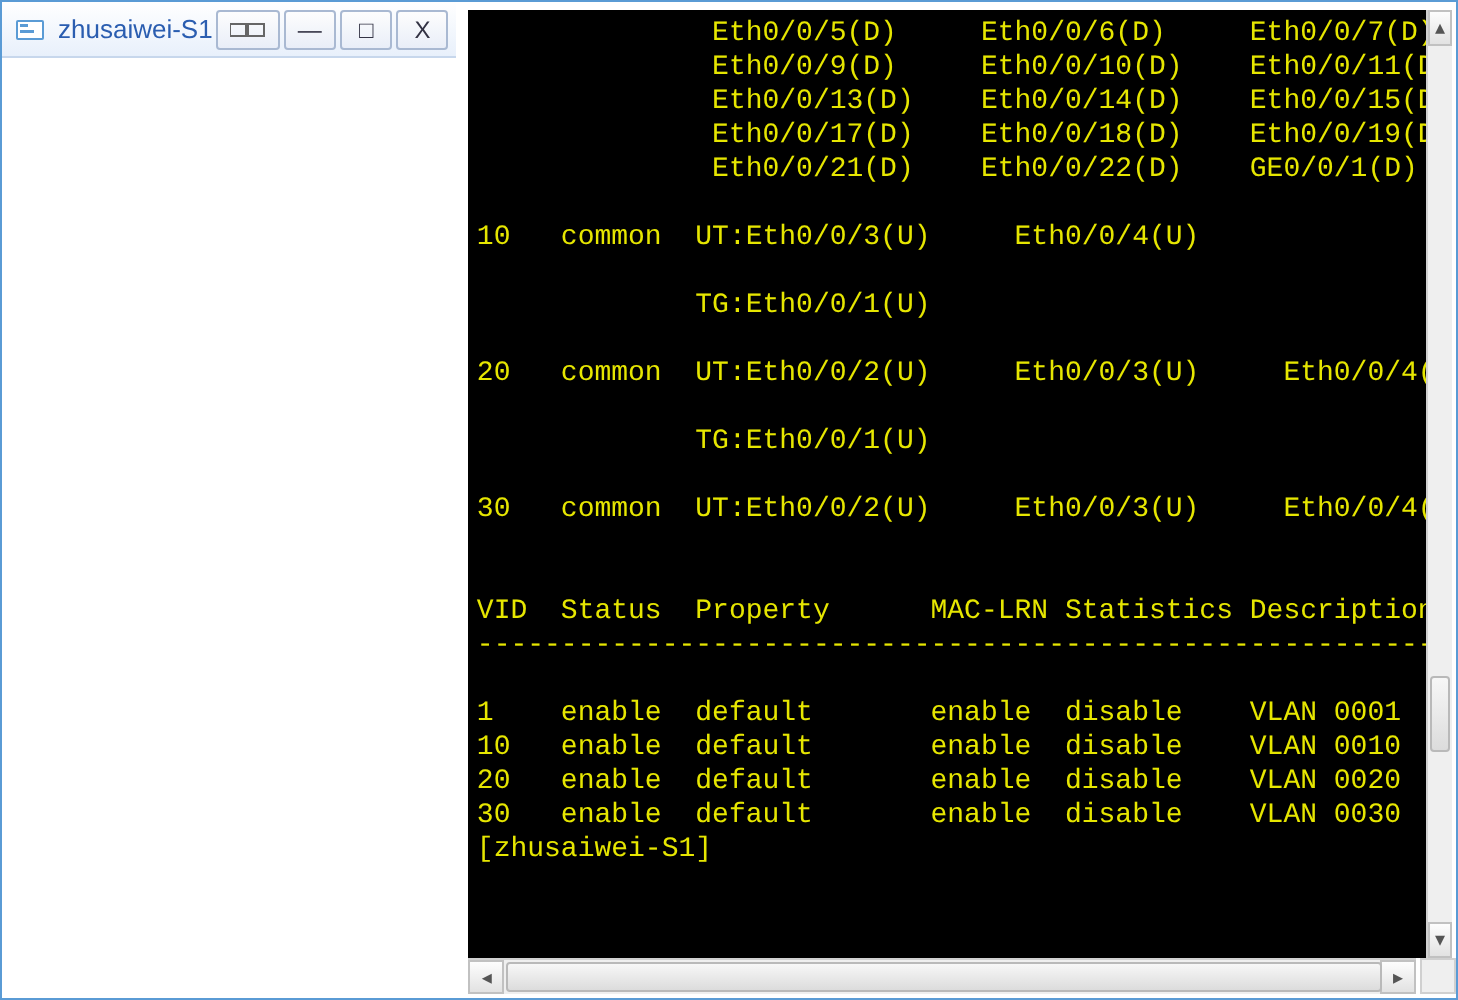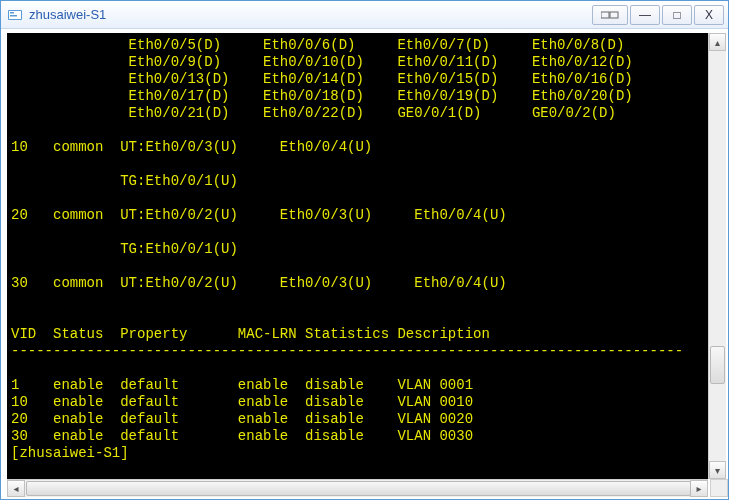--- a/index.html
+++ b/index.html
@@ -9,21 +9,21 @@
     width: 729px;
     height: 500px;
     overflow: hidden;
   }
   .window {
     width: 729px;
     height: 500px;
     border: 1px solid #5a9bd5;
     background: #fff;
     display: flex;
-    flex-direction: column;
+    flex-direction: row;
     justify-content: space-between;
   }
   .titlebar {
     height: 28px;
     background: linear-gradient(to bottom, #ffffff, #e8f0fb);
     border-bottom: 1px solid #c7d7ec;
     display: flex;
     align-items: center;
     padding: 0 4px 0 6px;
     font-size: 13px;

